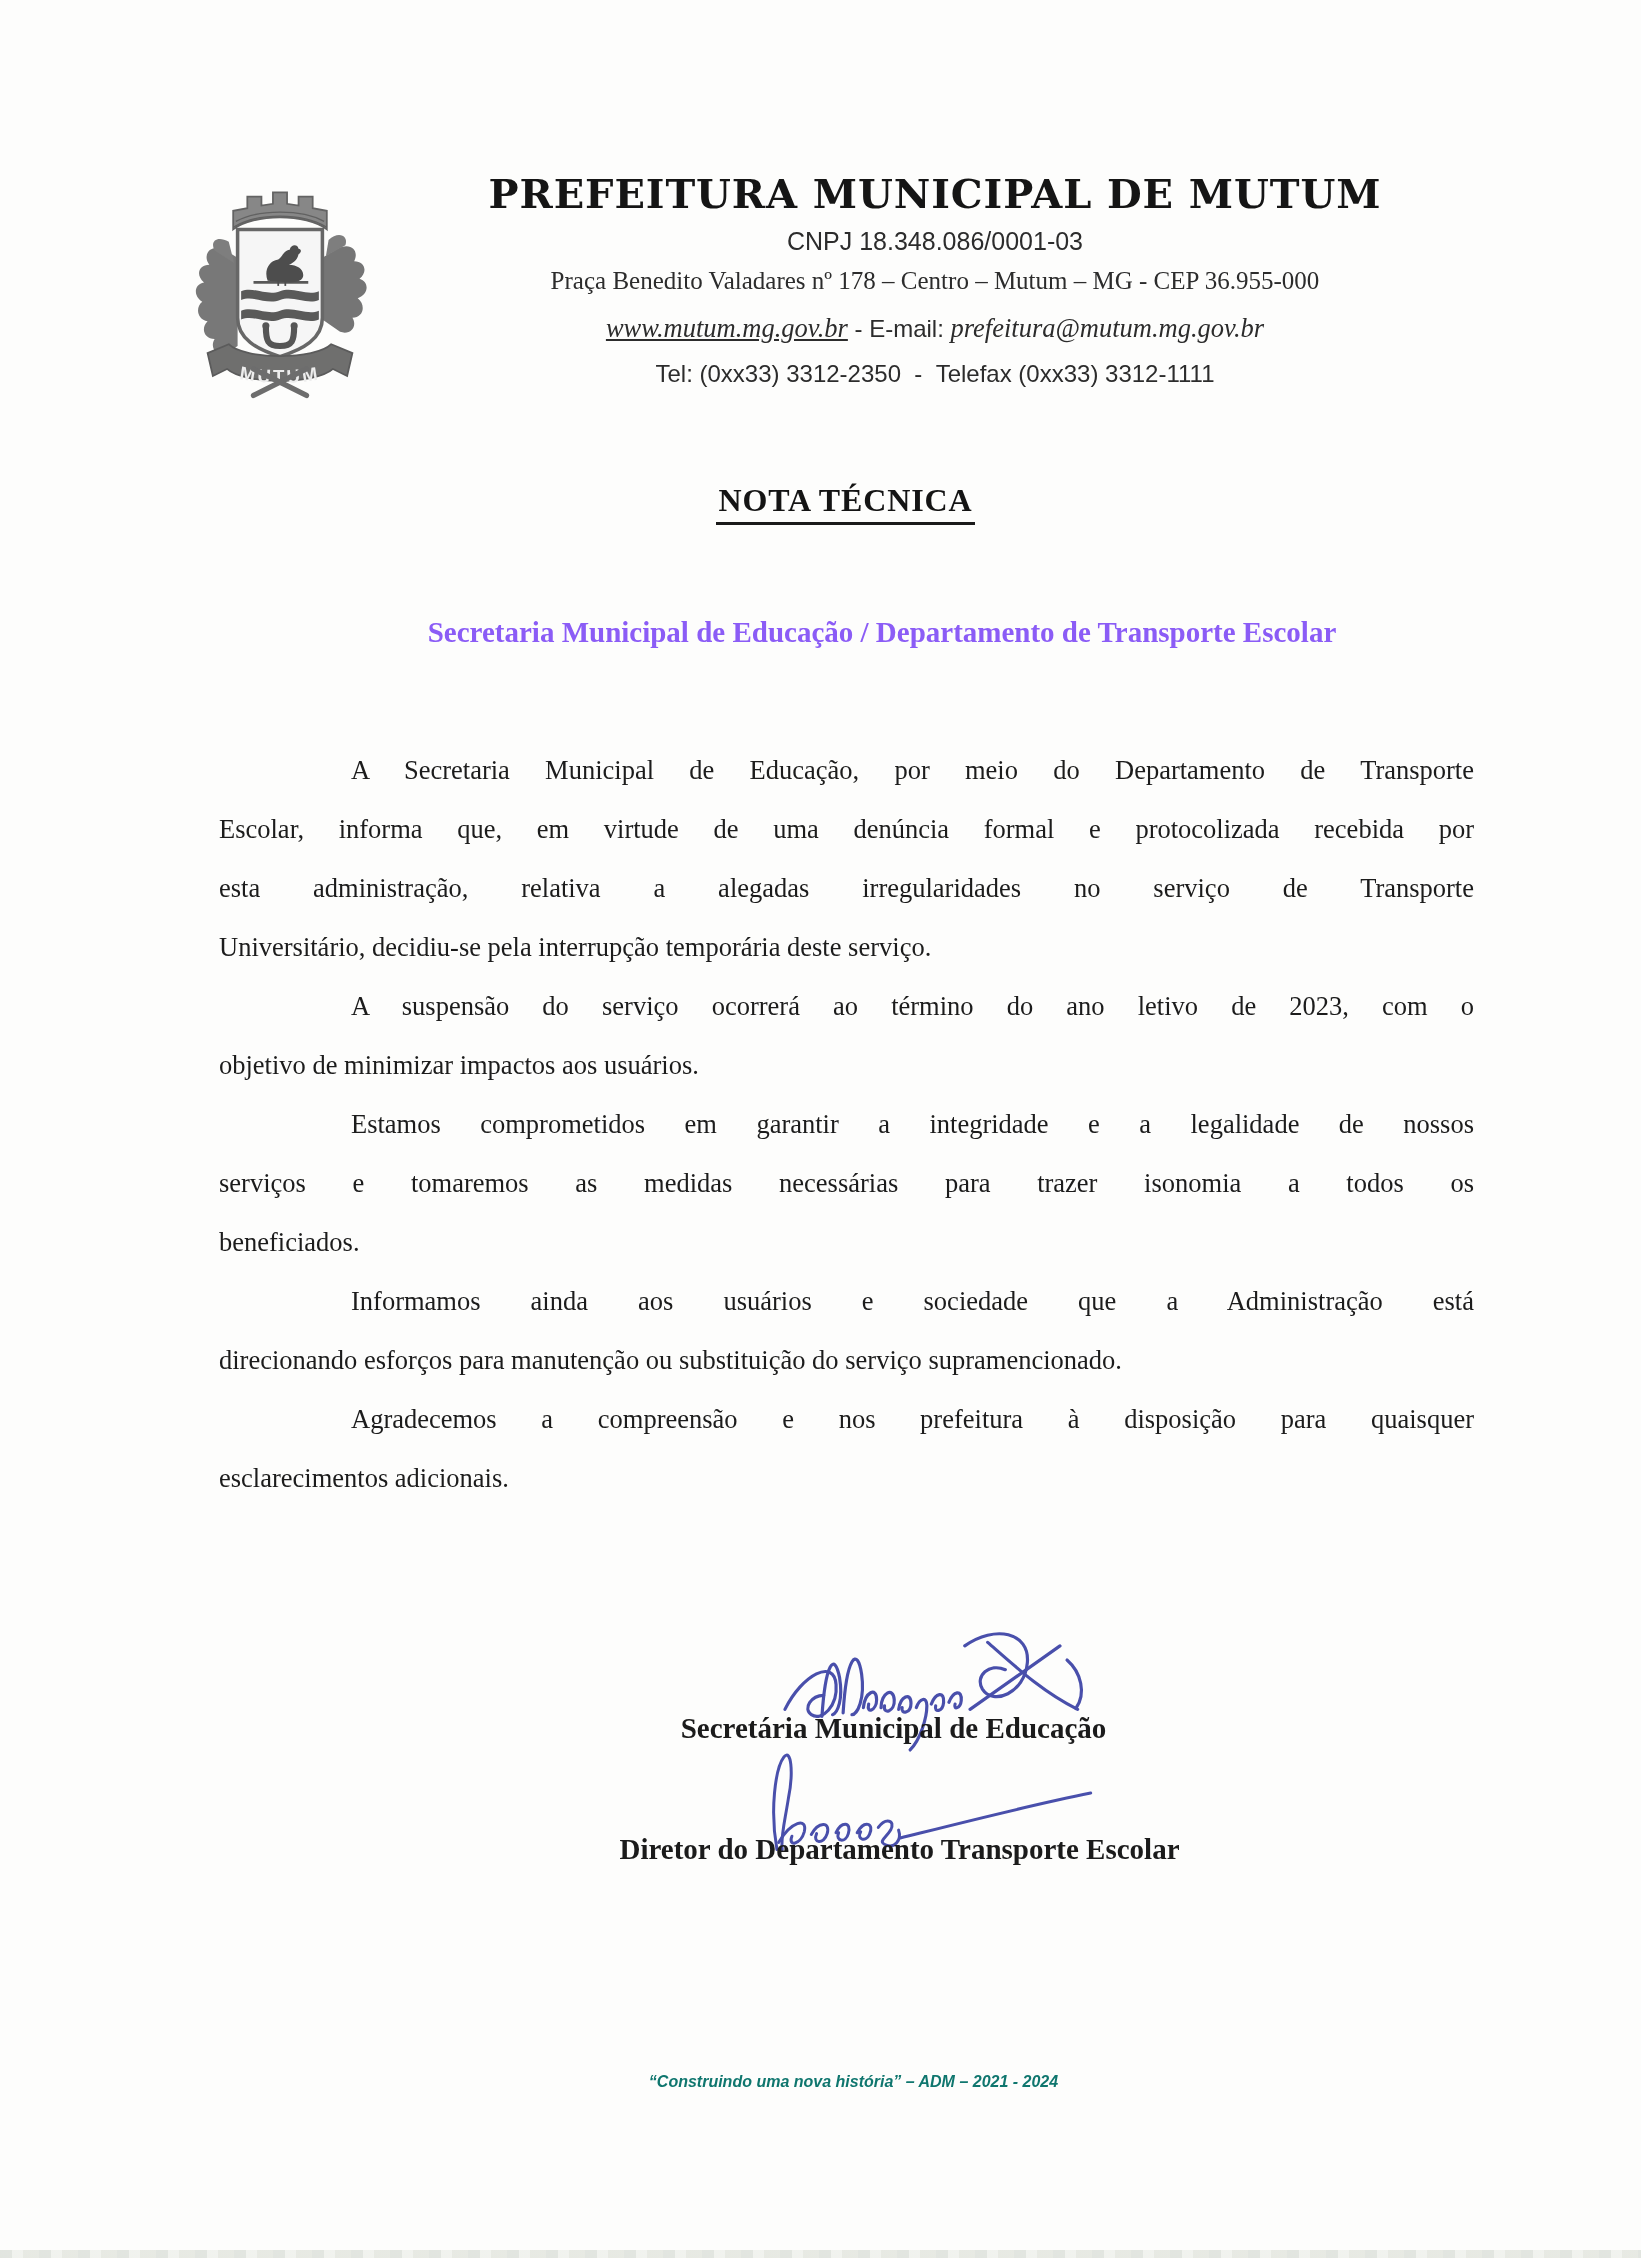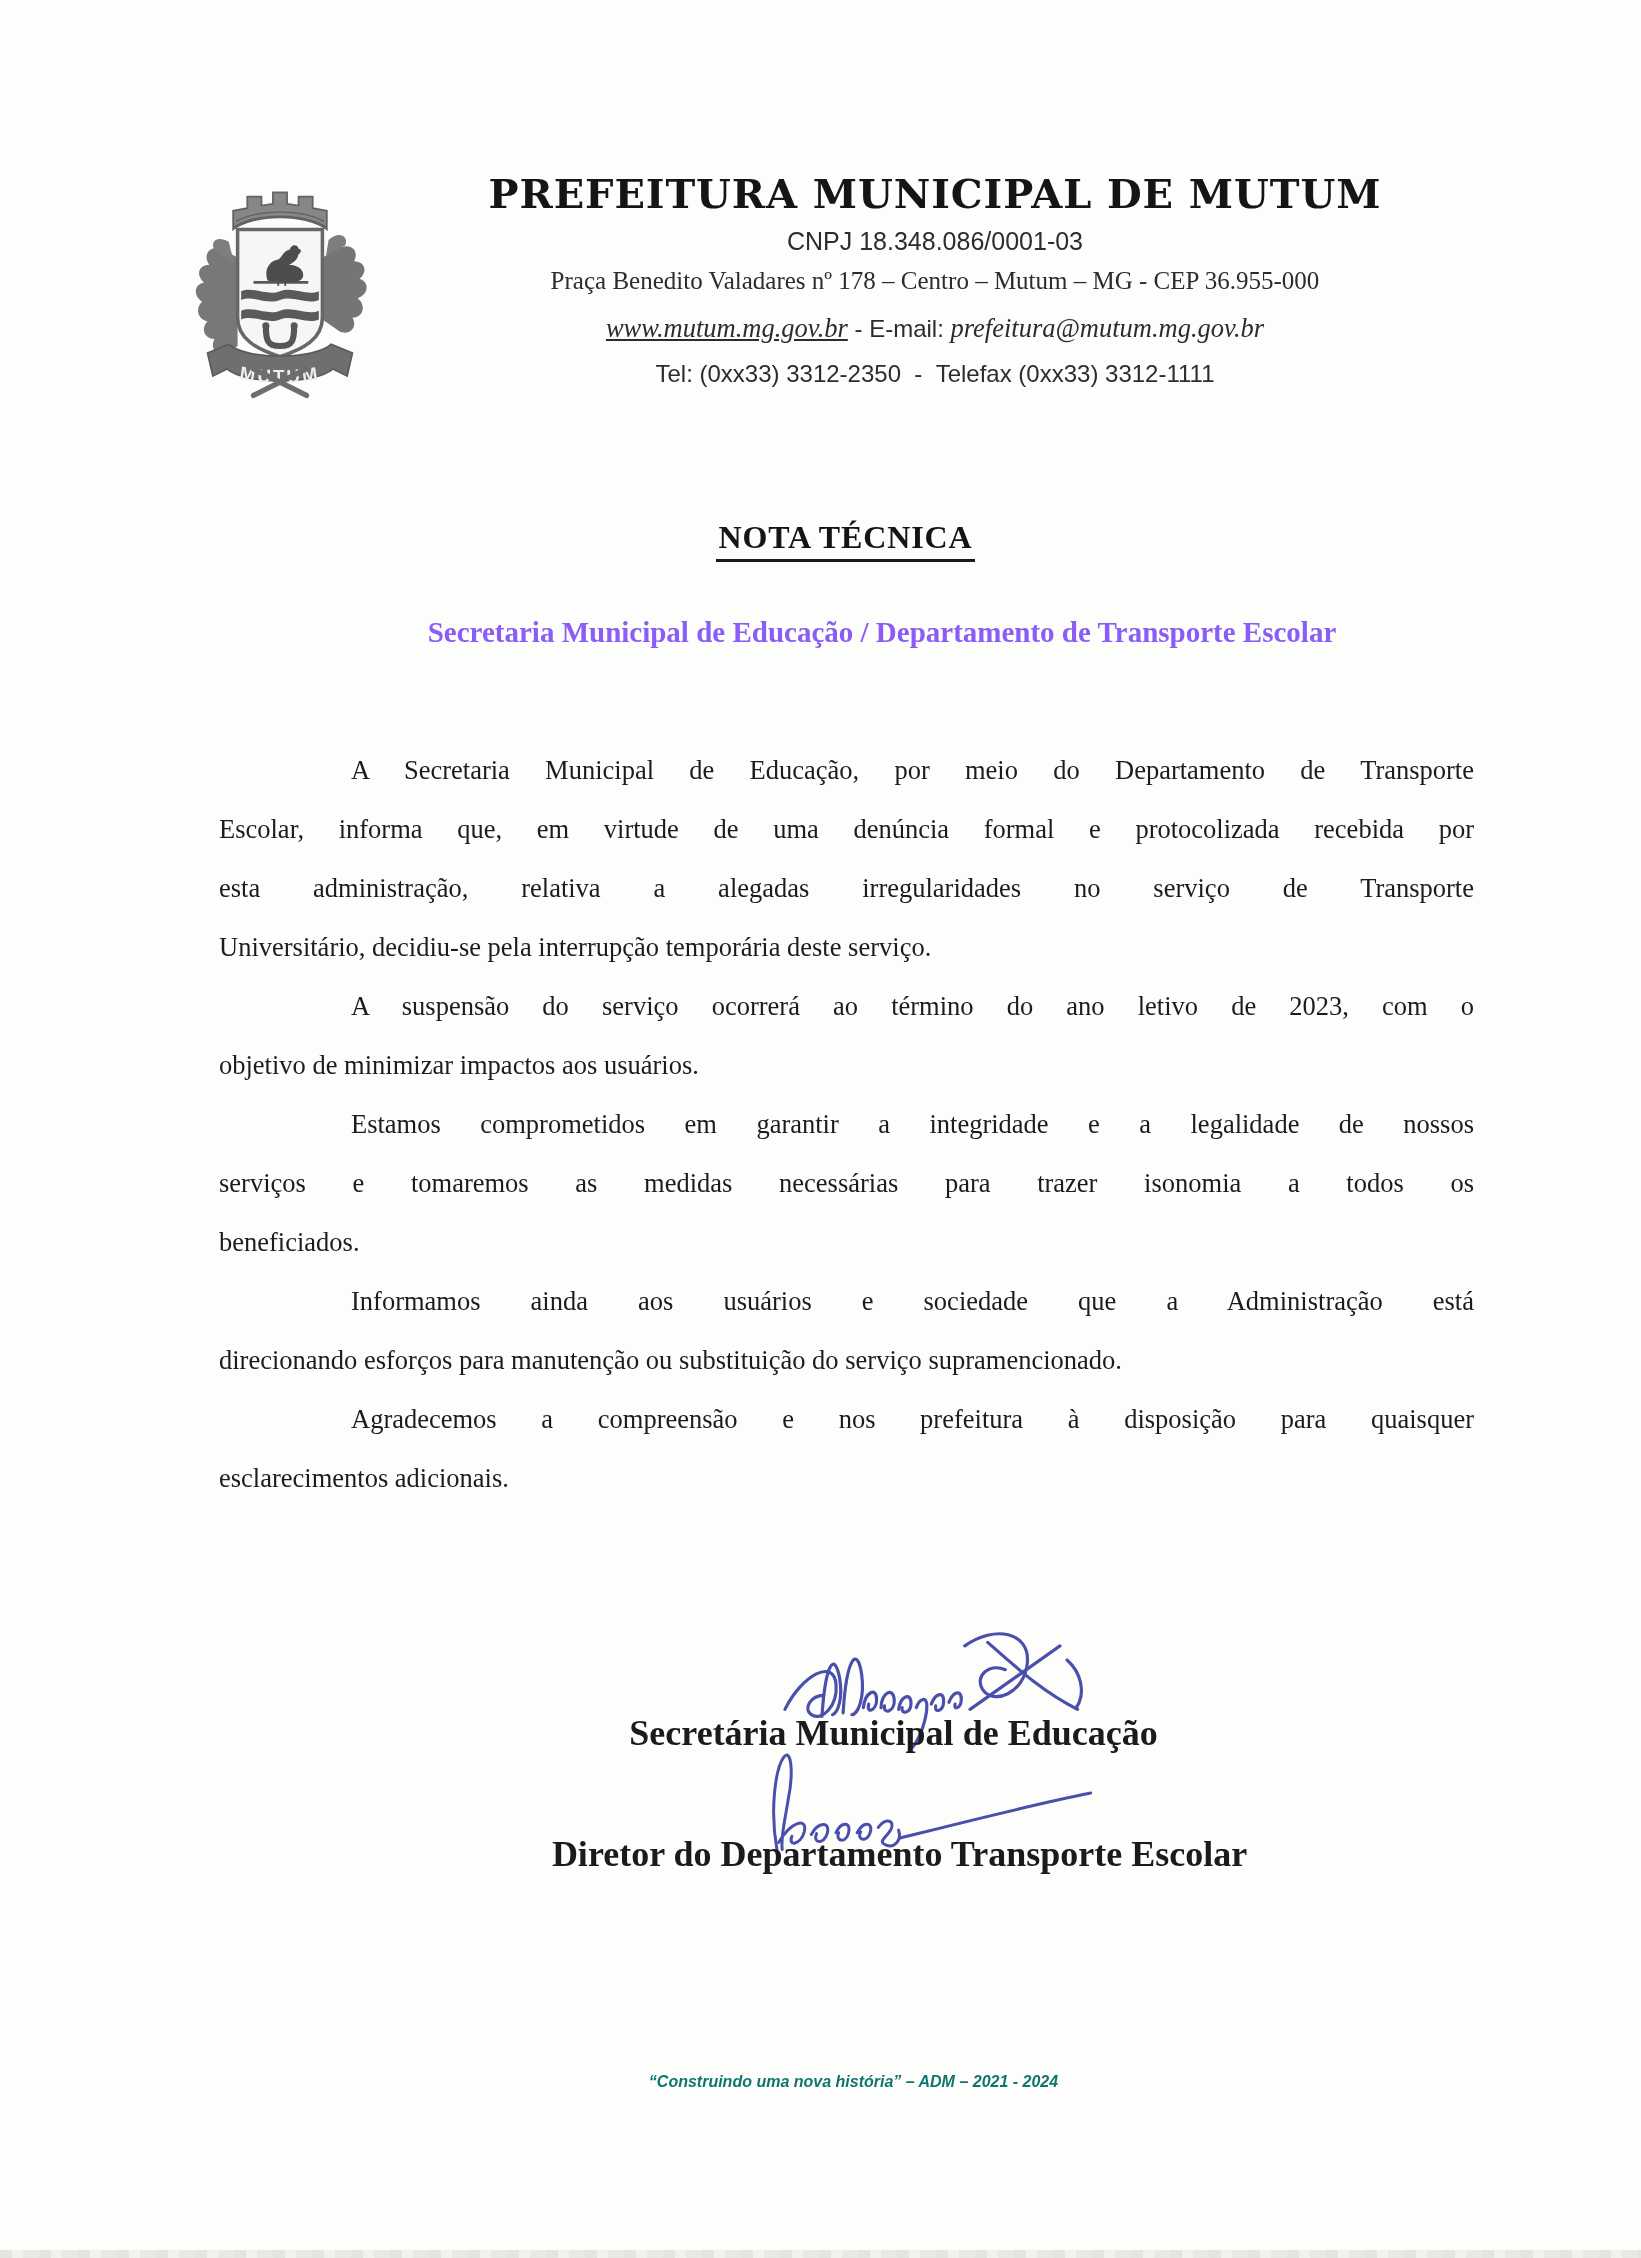--- a/index.html
+++ b/index.html
@@ -25,38 +25,38 @@
   .address-line{margin-top:11.5px;font-family:Liberation Serif, serif;font-size:25px;color:#2c2c2c;}
   .web-line{margin-top:17.6px;font-size:26.5px;color:#2c2c2c;}
   .web-link{font-style:italic;text-decoration:underline;font-family:"Liberation Serif", serif;}
   .email-sep{font-family:"Liberation Sans", sans-serif;font-size:24px;font-style:normal;}
   .email-addr{font-style:italic;font-family:"Liberation Serif", serif;}
   .tel-line{margin-top:16px;font-family:"Liberation Sans", sans-serif;font-size:24px;color:#2c2c2c;}
   
   .title-wrap{position:absolute;left:219px;top:482px;width:1253px;text-align:center;}
   .doc-title{
     display:inline-block;font-weight:bold;font-size:32px;letter-spacing:0.9px;color:#141414;
-    border-bottom:3.5px solid #1a1a1a;padding:0 2.6px 2.6px 2.6px;margin-top:37px;
+    border-bottom:3.5px solid #1a1a1a;padding:0 2.6px 2.6px 2.6px;
   }
   .subtitle{
     position:absolute;left:229px;top:616px;width:1306px;text-align:center;
     font-weight:bold;font-size:29px;color:#8b5cf6;
   }
   
   .body-col{position:absolute;left:219px;top:741px;width:1255px;font-size:26.5px;color:#1c1c1c;}
   .ln{height:59px;line-height:59px;text-align:justify;text-align-last:justify;}
   .ln.first{text-indent:132px;}
   .ln.last{text-align-last:left;}
   
   .sig-svg{position:absolute;}
   .sig1{left:776px;top:1623px;width:322px;height:134px;}
   .sig2{left:752px;top:1749px;width:346px;height:104px;}
   .sig-label{
     position:absolute;width:1235px;text-align:center;
-    font-weight:bold;font-size:36px;color:#1b1b1b;
+    font-weight:bold;font-size:29px;color:#1b1b1b;
   }
   .sig-label-1{left:276px;top:1712px;}
   .sig-label-2{left:282px;top:1833px;}
   
   .footer-line{
     position:absolute;left:236px;top:2073px;width:1235px;text-align:center;
     font-family:"Liberation Sans", sans-serif;font-style:italic;font-weight:bold;
     font-size:16px;color:#0f766e;
   }
   .scan-edge{

